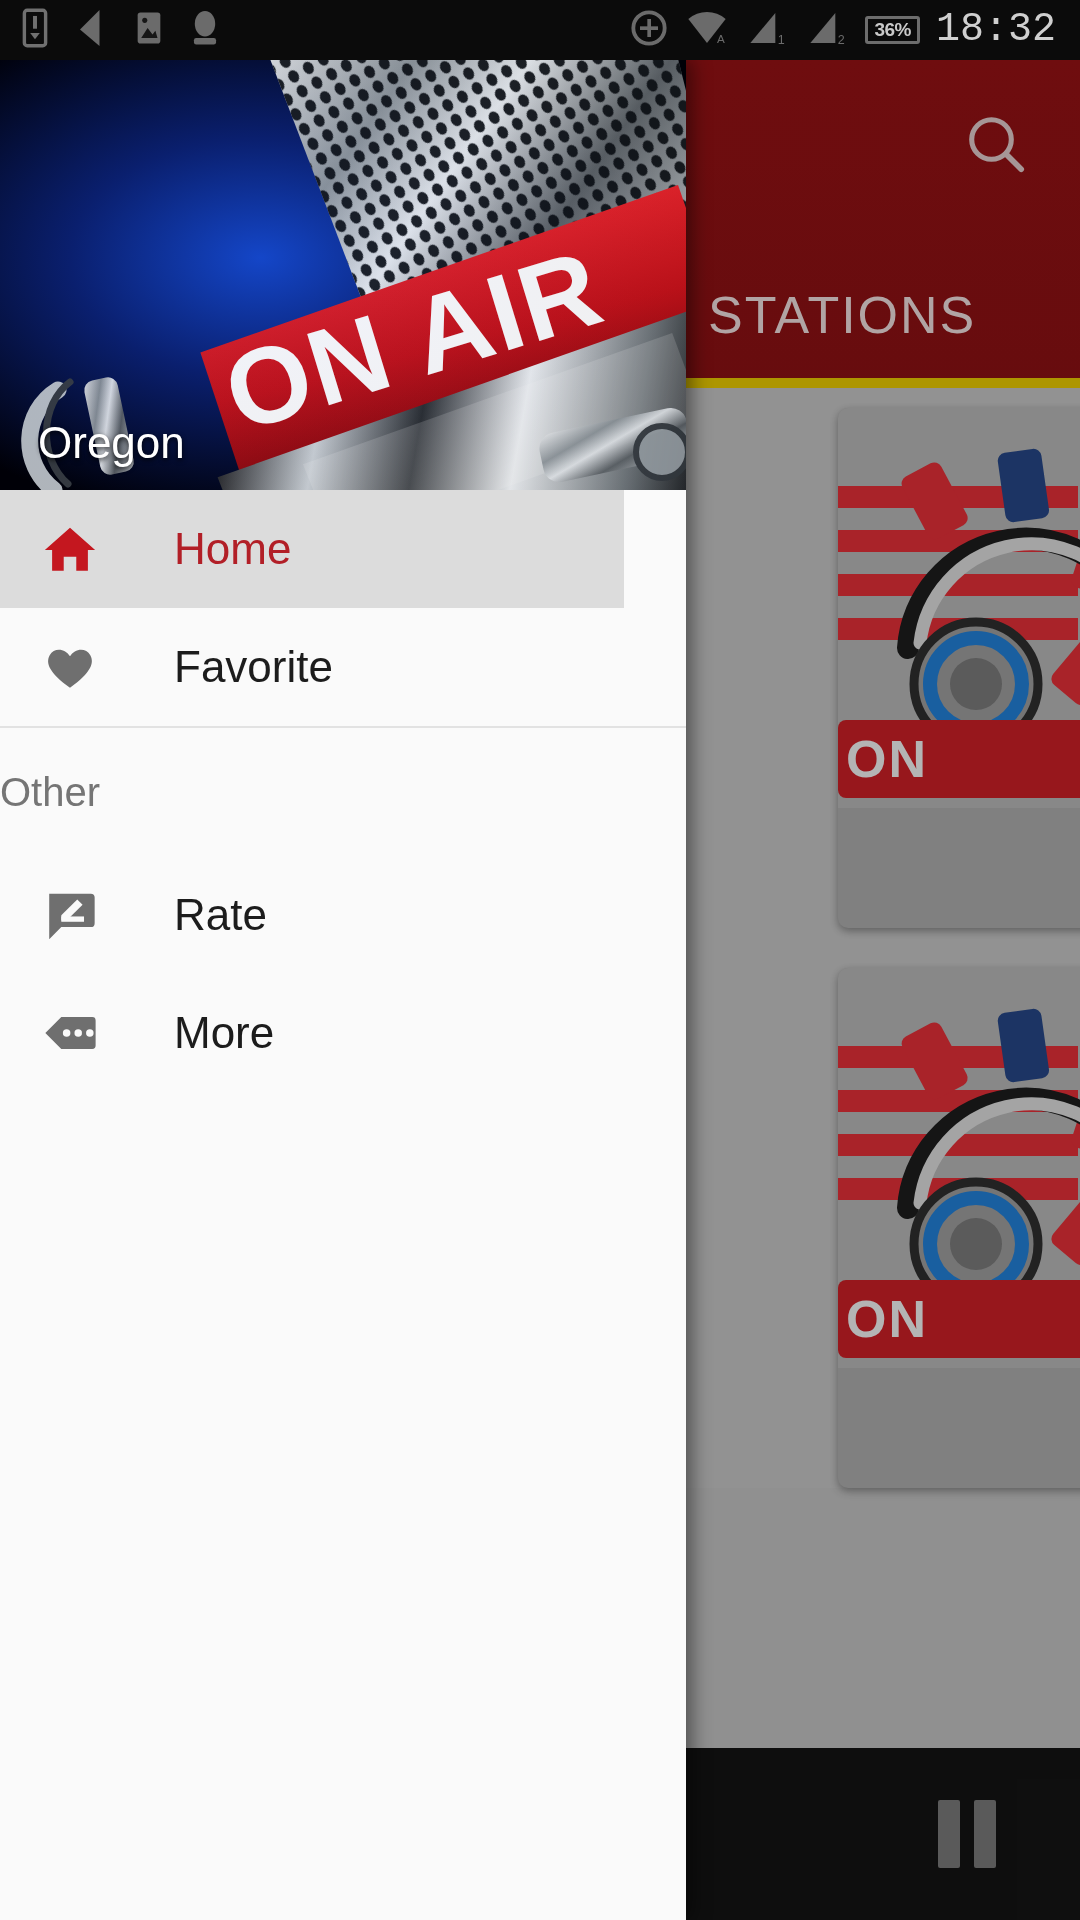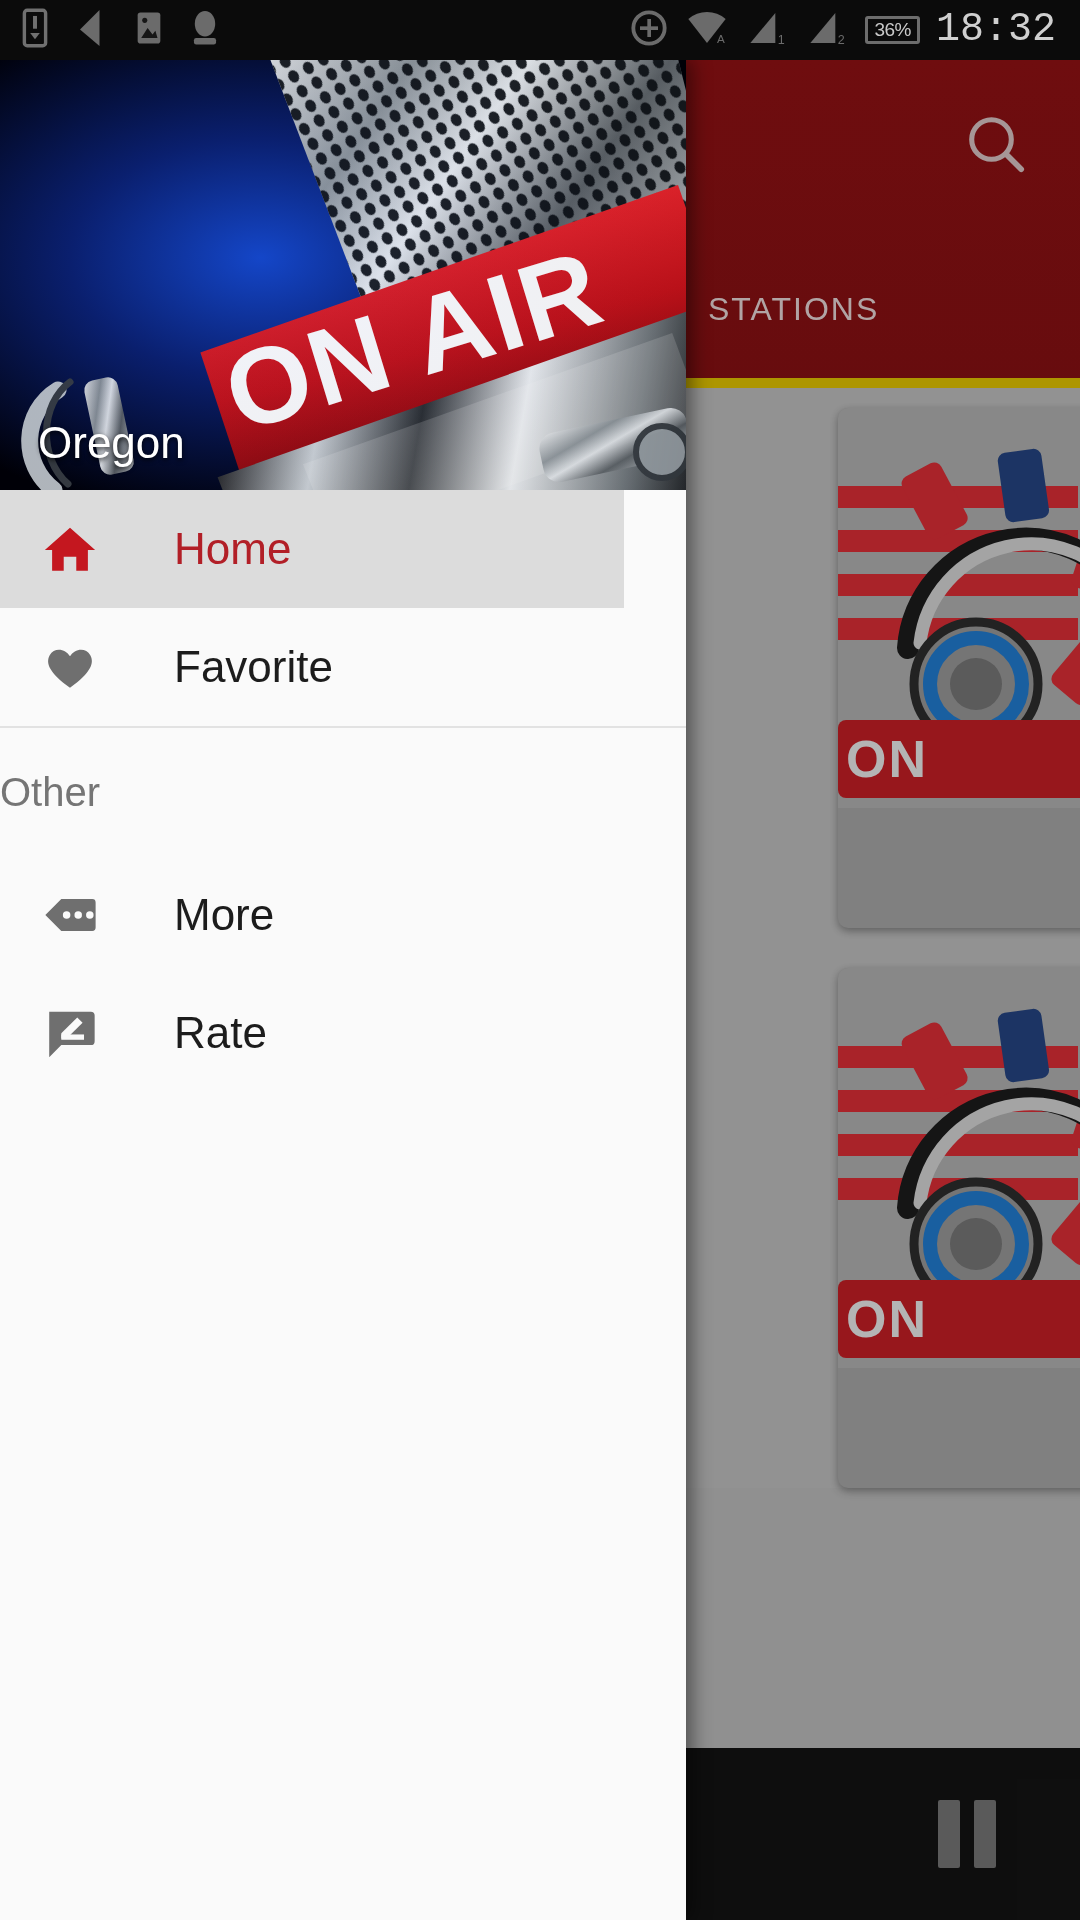--- a/index.html
+++ b/index.html
@@ -38,21 +38,21 @@
     gap: 16px;
     margin-left: auto;
     padding-right: 24px;
   }
   .sb-icon { display: block; }
   .battery-badge {
     border: 3px solid #6d6d6d;
     border-radius: 3px;
     color: #c9c9c9;
     font-size: 19px;
-    font-weight: normal;
+    font-weight: bold;
     padding: 1px 6px 2px 6px;
     letter-spacing: -0.5px;
     line-height: 1;
   }
   .status-clock {
     color: #cfcfcf;
     font-size: 40px;
     letter-spacing: 0px;
     line-height: 1;
     font-family: Liberation Mono, monospace;
@@ -85,23 +85,23 @@
   .tabs-row {
     position: absolute;
     left: 0;
     top: 225px;
     width: 1080px;
     height: 62px;
   }
   .tab-label {
     position: absolute;
     left: 840px;
-    top: 6px;
+    top: 0px;
     color: #d8c9c9;
-    font-size: 32px;
+    font-size: 52px;
     letter-spacing: 2px;
     white-space: nowrap;
     transform: translateX(-132px);
   }
   .tab-underline {
     position: absolute;
     left: 0;
     top: 318px;
     width: 1080px;
     height: 10px;
@@ -476,40 +476,40 @@
 
     <div class="nav-divider"></div>
 
     <div class="section-header">
       <span class="section-header-label">Other</span>
     </div>
 
     <div class="nav-item">
       <span class="nav-icon">
         <svg width="58" height="58" viewBox="0 0 24 24">
+          <path d="M3.4 3.2 H20.6 A1.6 1.6 0 0 1 22.2 4.8 V15.4 A1.6 1.6 0 0 1 20.6 17 H8.4 L3.4 22 Z" fill="#6f6f6f"></path>
+          <path d="M8.4 12.1 L15.0 5.6 L17.2 7.8 L10.6 14.3 H8.4 Z" fill="#fafafa"></path>
+          <rect x="8.4" y="12.6" width="9.4" height="2.2" fill="#fafafa"></rect>
+        </svg>
+      </span>
+      <span class="nav-label">Rate</span>
+    </div>
+
+    <div class="nav-item">
+      <span class="nav-icon">
+        <svg width="58" height="58" viewBox="0 0 24 24">
           <path d="M8.4 5.4 H21.2 A1.4 1.4 0 0 1 22.6 6.8 V17.2 A1.4 1.4 0 0 1 21.2 18.6 H8.4 L1.8 12 Z" fill="#6f6f6f"></path>
           <circle cx="10.6" cy="12" r="1.55" fill="#fafafa"></circle>
           <circle cx="15.4" cy="12" r="1.55" fill="#fafafa"></circle>
           <circle cx="20.2" cy="12" r="1.55" fill="#fafafa"></circle>
         </svg>
       </span>
       <span class="nav-label">More</span>
     </div>
 
-    <div class="nav-item">
-      <span class="nav-icon">
-        <svg width="58" height="58" viewBox="0 0 24 24">
-          <path d="M3.4 3.2 H20.6 A1.6 1.6 0 0 1 22.2 4.8 V15.4 A1.6 1.6 0 0 1 20.6 17 H8.4 L3.4 22 Z" fill="#6f6f6f"></path>
-          <path d="M8.4 12.1 L15.0 5.6 L17.2 7.8 L10.6 14.3 H8.4 Z" fill="#fafafa"></path>
-          <rect x="8.4" y="12.6" width="9.4" height="2.2" fill="#fafafa"></rect>
-        </svg>
-      </span>
-      <span class="nav-label">Rate</span>
-    </div>
-
 
   </div>
 </div>
 
 <div class="status-bar">
   <div class="status-left">
     <span class="sb-icon">
       <svg width="34" height="40" viewBox="0 0 24 28">
         <rect x="4.5" y="1.5" width="15" height="25" rx="2" fill="none" stroke="#707070" stroke-width="2.4"></rect>
         <rect x="10.6" y="5.5" width="2.8" height="9" fill="#707070"></rect>

